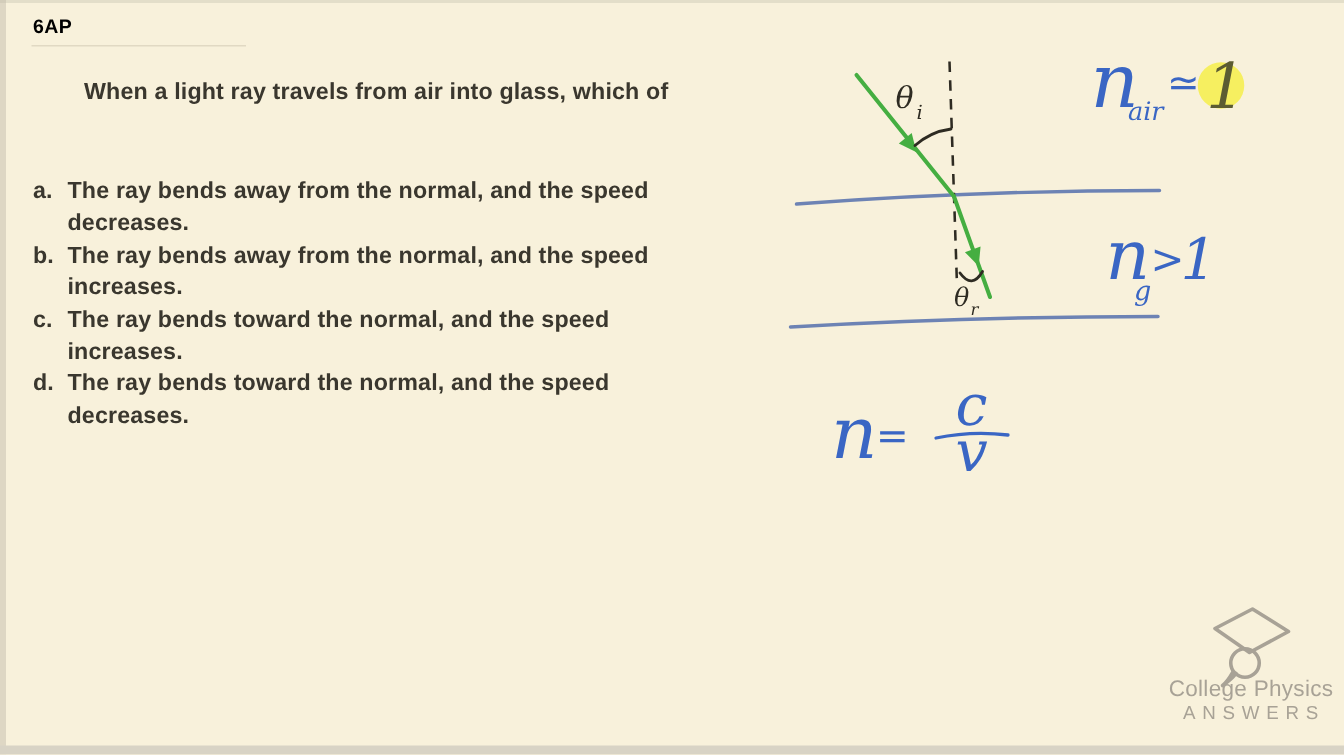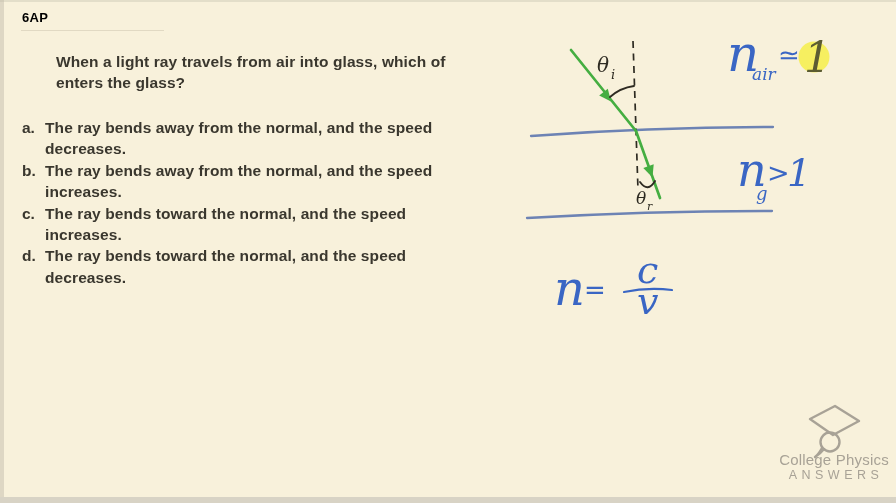--- a/index.html
+++ b/index.html
@@ -43,21 +43,20 @@
 
   <div class="edge edge-top"></div>
   <div class="edge edge-left"></div>
   <div class="edge edge-bottom"></div>
 
   <div class="page-label">6AP</div>
   <div class="page-rule"></div>
 
   <div class="question">
     <div class="qline">When a light ray travels from air into glass, which of</div>
-    <div class="qline">enters the glass?</div>
   </div>
 
   <div class="options">
     <div class="option">
       <div class="letter">a.</div>
       <div class="opt-lines">
         <div class="oline">The ray bends away from the normal, and the speed</div>
         <div class="oline">decreases.</div>
       </div>
     </div>

